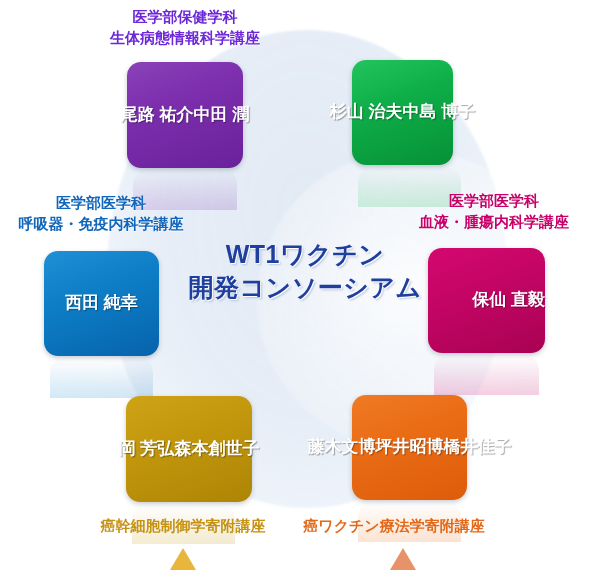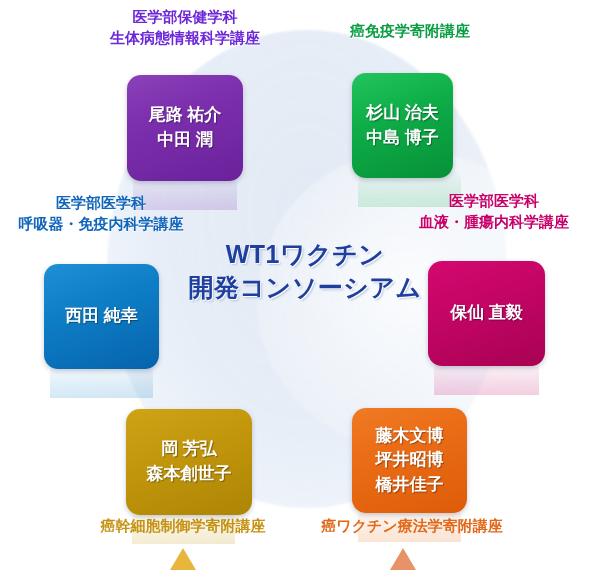--- a/index.html
+++ b/index.html
@@ -71,30 +71,29 @@
   
   .node {
     position: absolute;
   }
   .node .box {
     position: absolute;
     left: 0;
     top: 0;
     border-radius: 14px;
     display: flex;
-    flex-direction: column;
+    flex-direction: row;
     align-items: center;
     justify-content: center;
     color: #ffffff;
     font-weight: bold;
     font-size: 17px;
     line-height: 1.45;
     box-shadow: 0 2px 5px rgba(60,70,95,0.28);
     text-align: center;
-    margin-top: 13px;
   }
   .node .box .nm {
     text-shadow: 1px 1px 1px rgba(0,0,0,0.35);
     white-space: nowrap;
   }
   
   .node .reflect {
     position: absolute;
     left: 6px;
     border-radius: 0 0 14px 14px;
@@ -136,40 +135,40 @@
   #node-blue { left: 44px; top: 251px; }
   #node-blue .box { width: 115px; height: 105px;
     background: linear-gradient(160deg, #1f8fd6 0%, #0d7ec6 40%, #0663ac 100%); text-align: center; }
   #node-blue .reflect { top: 107px; width: 103px; height: 40px;
     background: linear-gradient(160deg, #1f8fd6, #0663ac); }
   #label-blue { left: -14px; top: 192px; width: 230px; color: #1166bb; }
 
   
   #node-magenta { left: 428px; top: 248px; }
   #node-magenta .box { width: 117px; height: 105px;
-    background: linear-gradient(160deg, #d4086f 0%, #c40565 40%, #a80253 100%); }
+    background: linear-gradient(160deg, #d4086f 0%, #c40565 40%, #a80253 100%); justify-content: flex-end; }
   #node-magenta .reflect { top: 107px; width: 105px; height: 40px;
     background: linear-gradient(160deg, #d4086f, #a80253); }
   #label-magenta { left: 394px; top: 190px; width: 200px; color: #c8006a; }
 
   
   #node-gold { left: 126px; top: 396px; }
   #node-gold .box { width: 126px; height: 106px;
     background: linear-gradient(160deg, #cfa316 0%, #c3970c 40%, #ad8505 100%); }
   #node-gold .reflect { top: 108px; width: 103px; height: 40px;
     background: linear-gradient(160deg, #cfa316, #ad8505); }
   #label-gold { left: 63px; top: 515px; width: 240px; color: #c69212; }
 
   
   #node-orange { left: 352px; top: 395px; }
   #node-orange .box { width: 115px; height: 105px;
     background: linear-gradient(160deg, #f07a24 0%, #ea6c15 40%, #dd5c0a 100%); }
   #node-orange .reflect { top: 107px; width: 103px; height: 40px;
     background: linear-gradient(160deg, #f07a24, #dd5c0a); }
-  #label-orange { left: 297px; top: 515px; width: 230px; color: #e2691a; }
+  #label-orange { left: 279px; top: 515px; width: 230px; color: #e2691a; }
 
   
   .tri {
     position: absolute;
     width: 0; height: 0;
     border-left: 13px solid transparent;
     border-right: 13px solid transparent;
   }
   #tri-gold   { left: 170px; top: 548px; border-bottom: 22px solid #e8b53d; }
   #tri-orange { left: 390px; top: 548px; border-bottom: 22px solid #e8926a; }
@@ -189,21 +188,20 @@
   <div class="label" id="label-purple">医学部保健学科
 生体病態情報科学講座</div>
   <div class="node" id="node-purple">
     <div class="reflect"></div>
     <div class="box">
       <span class="nm">尾路 祐介</span>
       <span class="nm">中田 潤</span>
     </div>
   </div>
 
-  <div class="label" id="label-green">癌免疫学寄附講座</div>
   <div class="node" id="node-green">
     <div class="reflect"></div>
     <div class="box">
       <span class="nm">杉山 治夫</span>
       <span class="nm">中島 博子</span>
     </div>
   </div>
 
   <div class="label" id="label-blue">医学部医学科
 呼吸器・免疫内科学講座</div>

